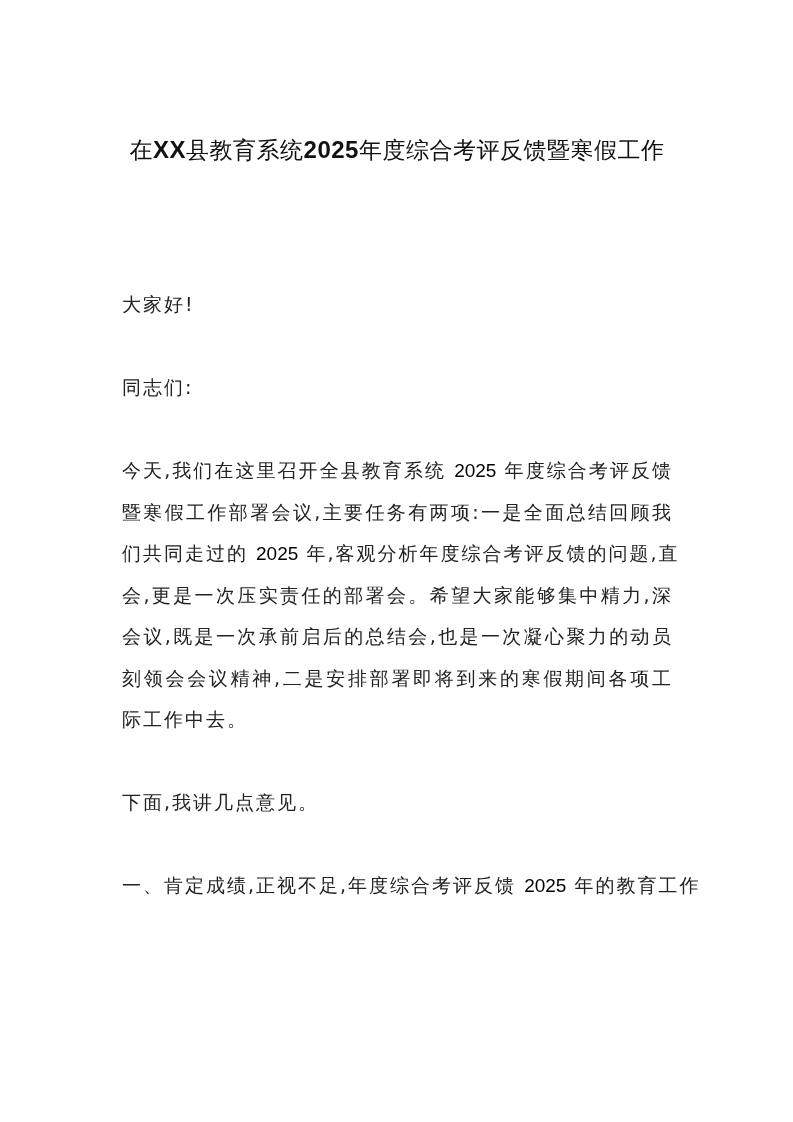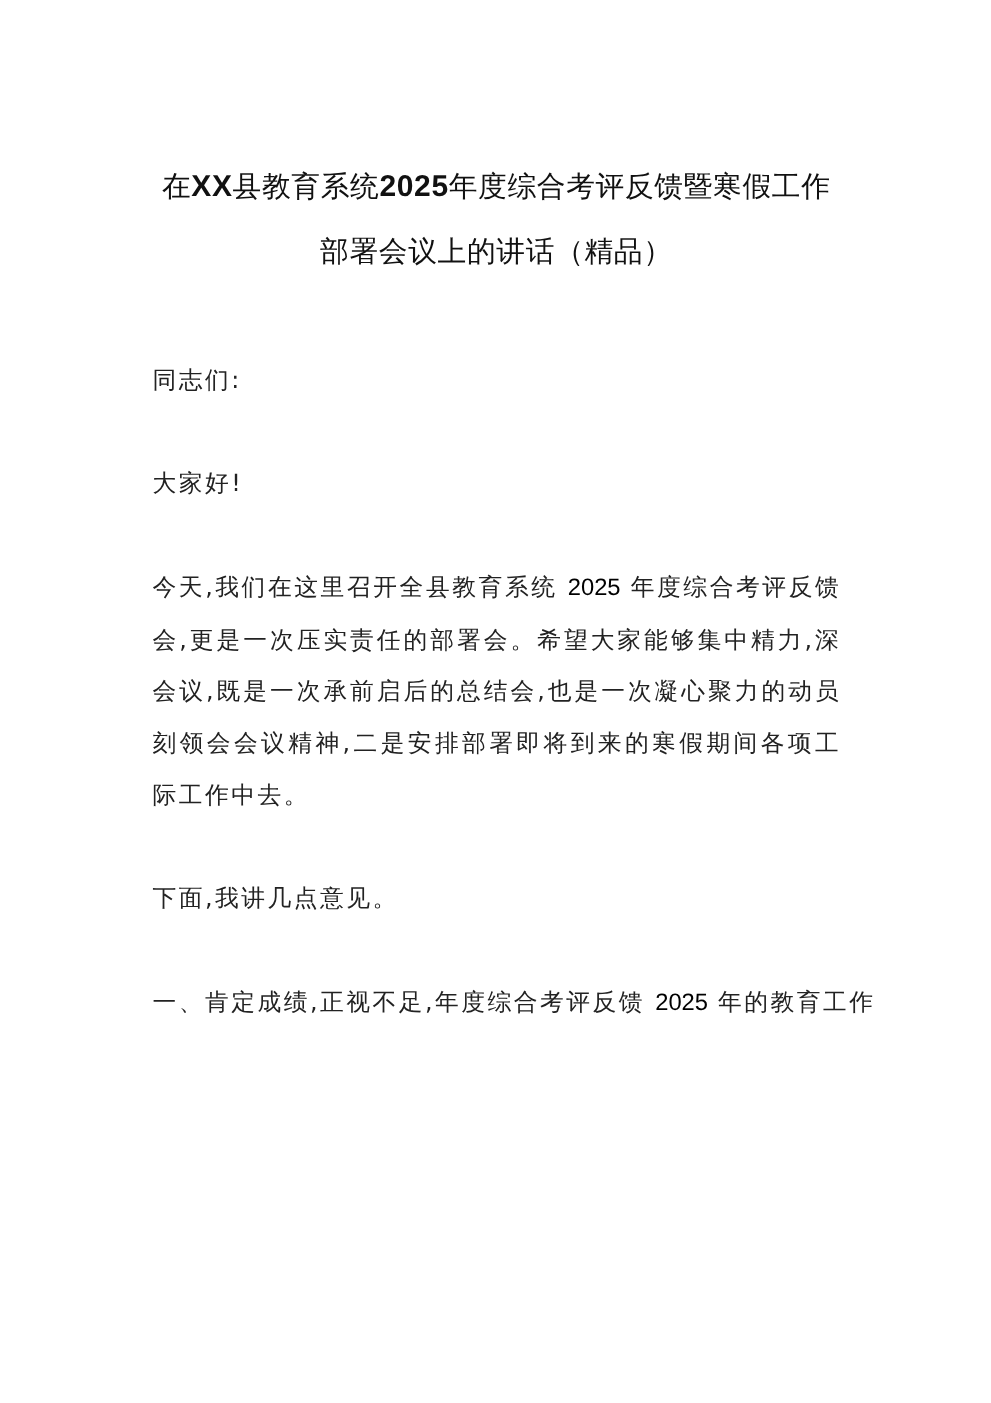--- a/index.html
+++ b/index.html
@@ -73,31 +73,32 @@
 </style>
 </head>
 <body>
 
 <div class="page">
 
   <h1 class="title">
     <span style="display:block;">
       <span>在</span><span class="num">XX</span><span>县教育系统</span><span class="num">2025</span><span>年度综合考评反馈暨寒假工作</span>
     </span>
-    <span style="display:block;">部署会议上的讲话（精品）</span>
   </h1>
 
   <div class="body-text">
 
+    <p class="para">大家好!</p>
+
     <p class="para">同志们:</p>
-
-    <p class="para">大家好!</p>
 
     <p class="para">
       <span class="line"><span>今天,我们在这里召开全县教育系统</span> <span class="num">2025</span> <span>年度综合考评反馈</span></span>
+      <span class="line">暨寒假工作部署会议,主要任务有两项:一是全面总结回顾我</span>
+      <span class="line"><span>们共同走过的</span> <span class="num">2025</span> <span>年,客观分析年度综合考评反馈的问题,直</span></span>
       <span class="line">会,更是一次压实责任的部署会。希望大家能够集中精力,深</span>
       <span class="line">会议,既是一次承前启后的总结会,也是一次凝心聚力的动员</span>
       <span class="line">刻领会会议精神,二是安排部署即将到来的寒假期间各项工</span>
       <span class="line last">际工作中去。</span>
     </p>
 
     <p class="para">下面,我讲几点意见。</p>
 
     <p class="para">
       <span class="line"><span>一、肯定成绩,正视不足,年度综合考评反馈</span> <span class="num">2025</span> <span>年的教育工作</span></span>

